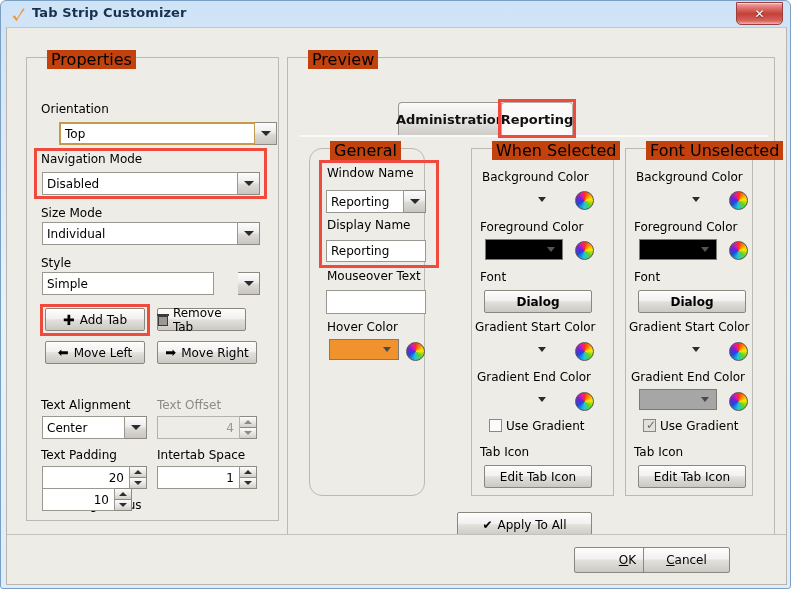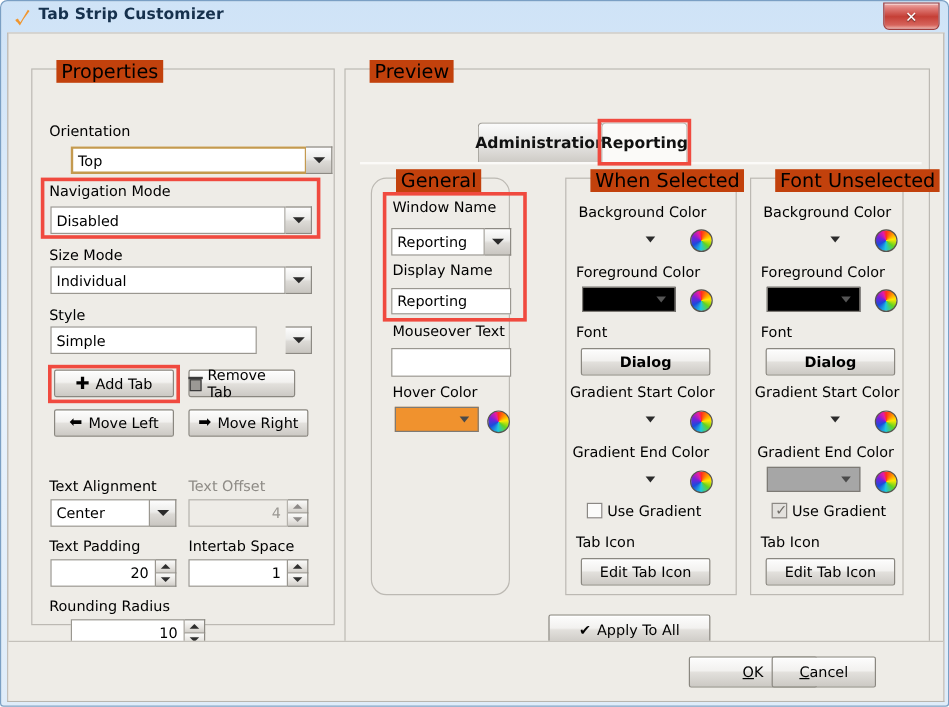--- a/index.html
+++ b/index.html
@@ -315,21 +315,21 @@
           <div class="sbtn">
               <span class="tri-up"></span>
             </div>
           <div class="sbtn bot">
               <span class="tri-dn"></span>
             </div>
         </div>
       </div>
 
       <span class="lbl" style="left:34px;top:470px;">Rounding Radius</span>
-      <div class="spinner" style="left:35px;top:488px;width:112px;margin-left:17px;">
+      <div class="spinner" style="left:35px;top:460px;width:90px;">
         <div class="sbox">10</div>
         <div class="sbtns">
           <div class="sbtn">
               <span class="tri-up"></span>
             </div>
           <div class="sbtn bot">
               <span class="tri-dn"></span>
             </div>
         </div>
       </div>

